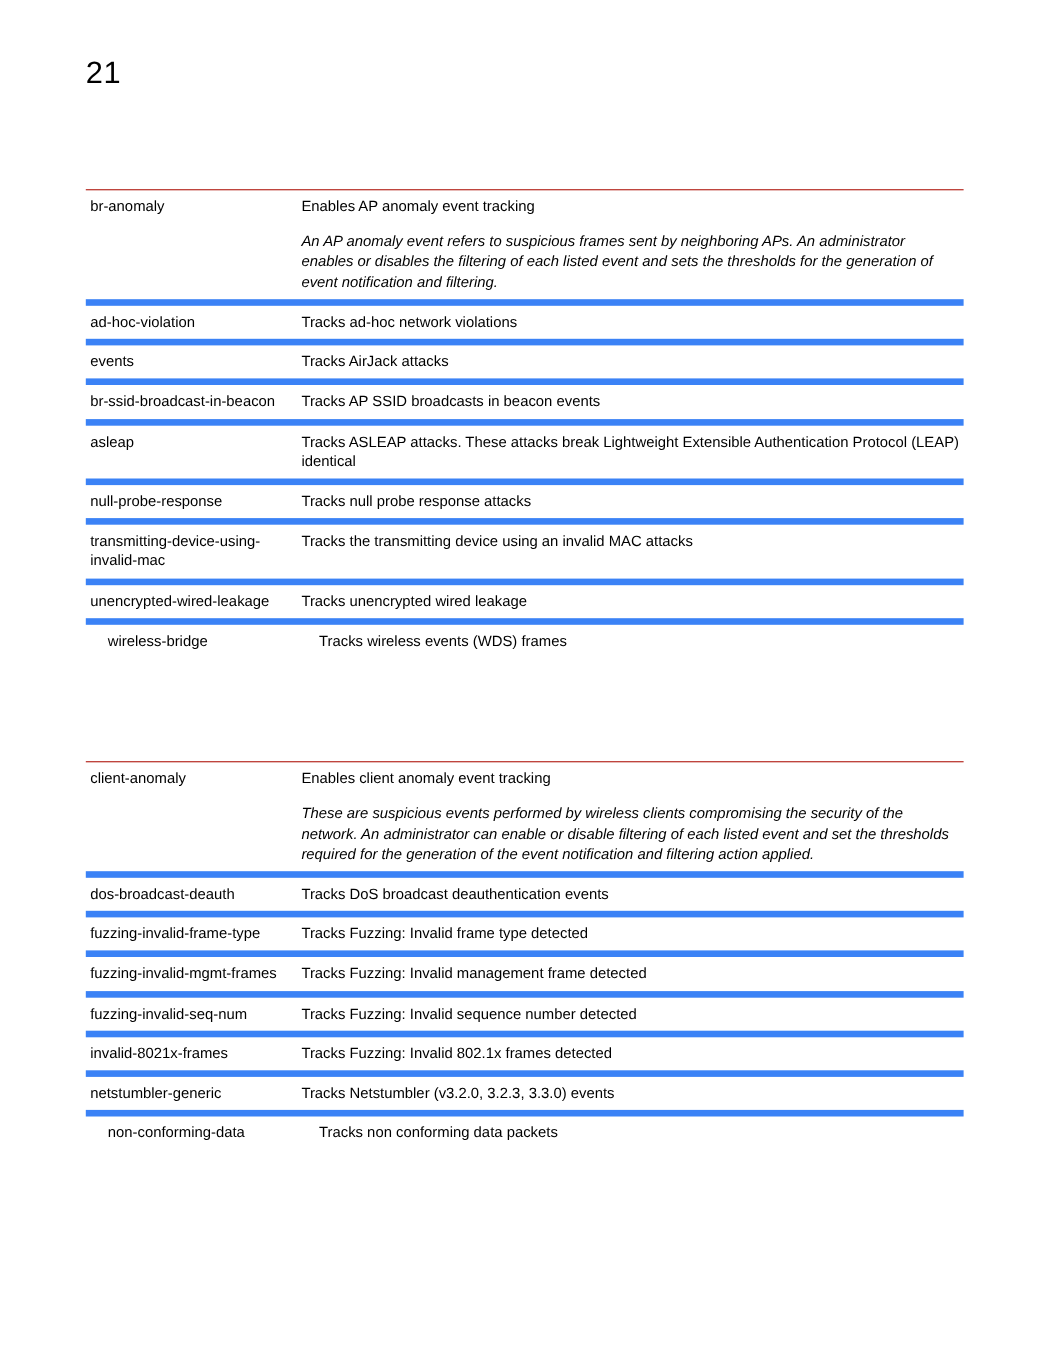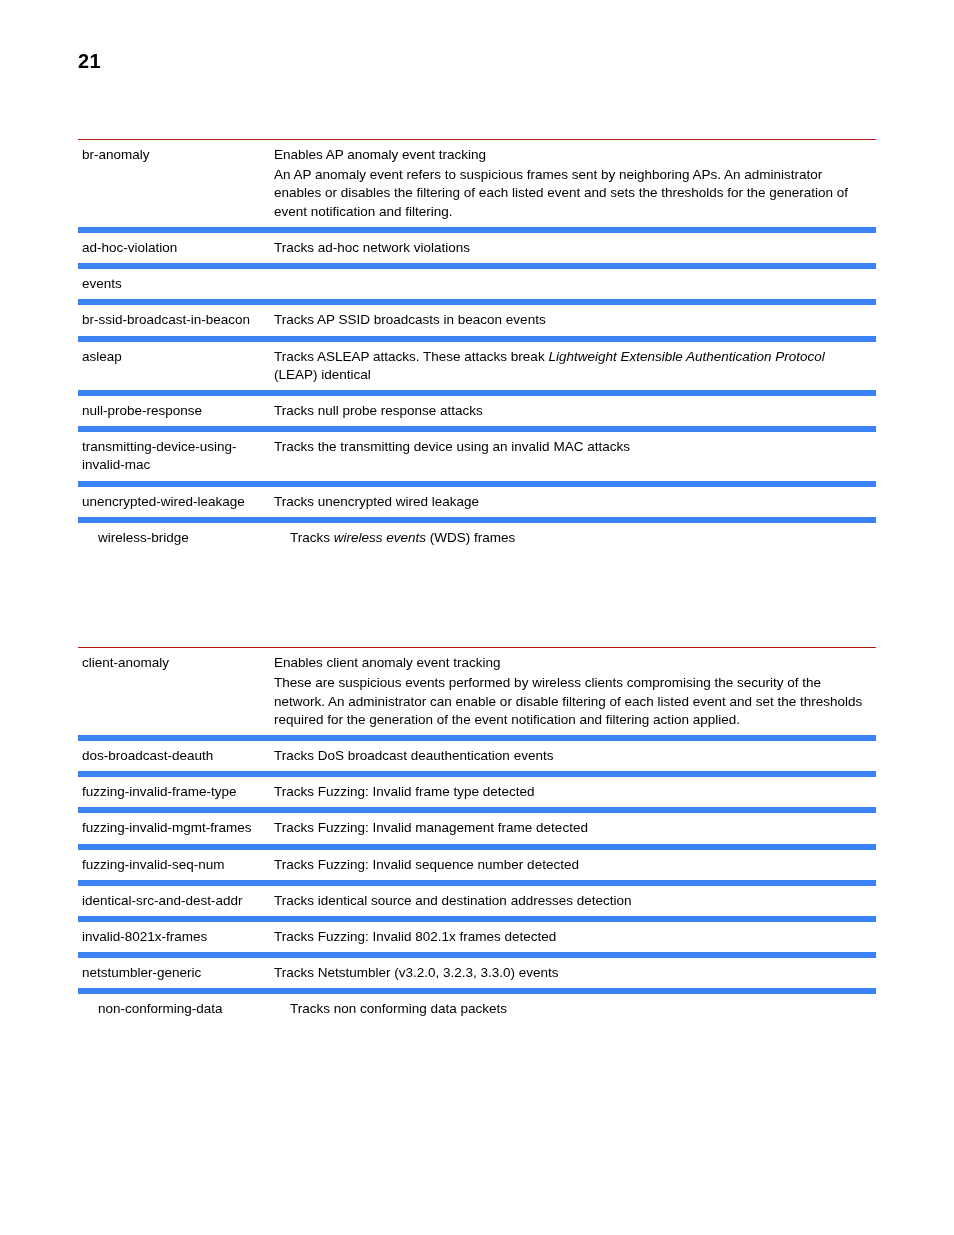--- a/index.html
+++ b/index.html
@@ -5,23 +5,23 @@
     * { box-sizing: border-box; margin: 0; padding: 0; }
     body {
       font-family: Arial, Helvetica, sans-serif;
       background: #ffffff;
       width: 954px;
       height: 1235px;
       padding: 50px 78px 0 78px;
       color: #000;
     }
     .page-number {
-      font-size: 20px;
-      font-weight: 700;
-      margin-bottom: 66px;
+      font-size: 28px;
+      font-weight: 400;
+      margin-bottom: 90px;
       letter-spacing: 0.5px;
     }
     .table {
       width: 100%;
       border-collapse: collapse;
       font-size: 13.5px;
       line-height: 1.35;
     }
     .table-top-rule {
       border-top: 1.5px solid #b01810;
@@ -36,44 +36,45 @@
       width: 196px;
       flex: 0 0 196px;
       padding-left: 4px;
       padding-right: 8px;
       word-wrap: break-word;
     }
     .col-desc {
       flex: 1;
       padding-right: 4px;
     }
-    .italic { font-style: italic; }
+    .italic { }
     .table-gap { height: 94px; }
     .desc-line { display: block; }
-    .desc-para { display: block; margin-top: 2px; }
+    .desc-para { display: block; margin-top: 14px; font-style: italic; }
   </style>
 </head>
 <body>
 
 <div class="page-number">21</div>
 
 <div class="table table-top-rule">
   <div class="row">
     <div class="col-term">br-anomaly</div>
     <div class="col-desc">
       <span class="desc-line">Enables AP anomaly event tracking</span>
       <span class="desc-para">An AP anomaly event refers to suspicious frames sent by neighboring APs. An administrator enables or disables the filtering of each listed event and sets the thresholds for the generation of event notification and filtering.</span>
     </div>
   </div>
   <div class="row">
     <div class="col-term">ad-hoc-violation</div>
     <div class="col-desc">Tracks ad-hoc network violations</div>
   </div>
   <div class="row">
     <div class="col-term">events</div>
+    <div class="col-desc">Tracks AirJack attacks</div>
   </div>
   <div class="row">
     <div class="col-term">br-ssid-broadcast-in-beacon</div>
     <div class="col-desc">Tracks AP SSID broadcasts in beacon events</div>
   </div>
   <div class="row">
     <div class="col-term">asleap</div>
     <div class="col-desc">
       <span>Tracks ASLEAP attacks. These attacks break </span><span class="italic">Lightweight Extensible Authentication Protocol</span><span> (LEAP) identical</span>
     </div>
@@ -118,24 +119,20 @@
   </div>
   <div class="row">
     <div class="col-term">fuzzing-invalid-mgmt-frames</div>
     <div class="col-desc">Tracks Fuzzing: Invalid management frame detected</div>
   </div>
   <div class="row">
     <div class="col-term">fuzzing-invalid-seq-num</div>
     <div class="col-desc">Tracks Fuzzing: Invalid sequence number detected</div>
   </div>
   <div class="row">
-    <div class="col-term">identical-src-and-dest-addr</div>
-    <div class="col-desc">Tracks identical source and destination addresses detection</div>
-  </div>
-  <div class="row">
     <div class="col-term">invalid-8021x-frames</div>
     <div class="col-desc">Tracks Fuzzing: Invalid 802.1x frames detected</div>
   </div>
   <div class="row">
     <div class="col-term">netstumbler-generic</div>
     <div class="col-desc">Tracks Netstumbler (v3.2.0, 3.2.3, 3.3.0) events</div>
   </div>
   <div class="row">
     <div class="col-term">non-conforming-data</div>
     <div class="col-desc">Tracks non conforming data packets</div>

